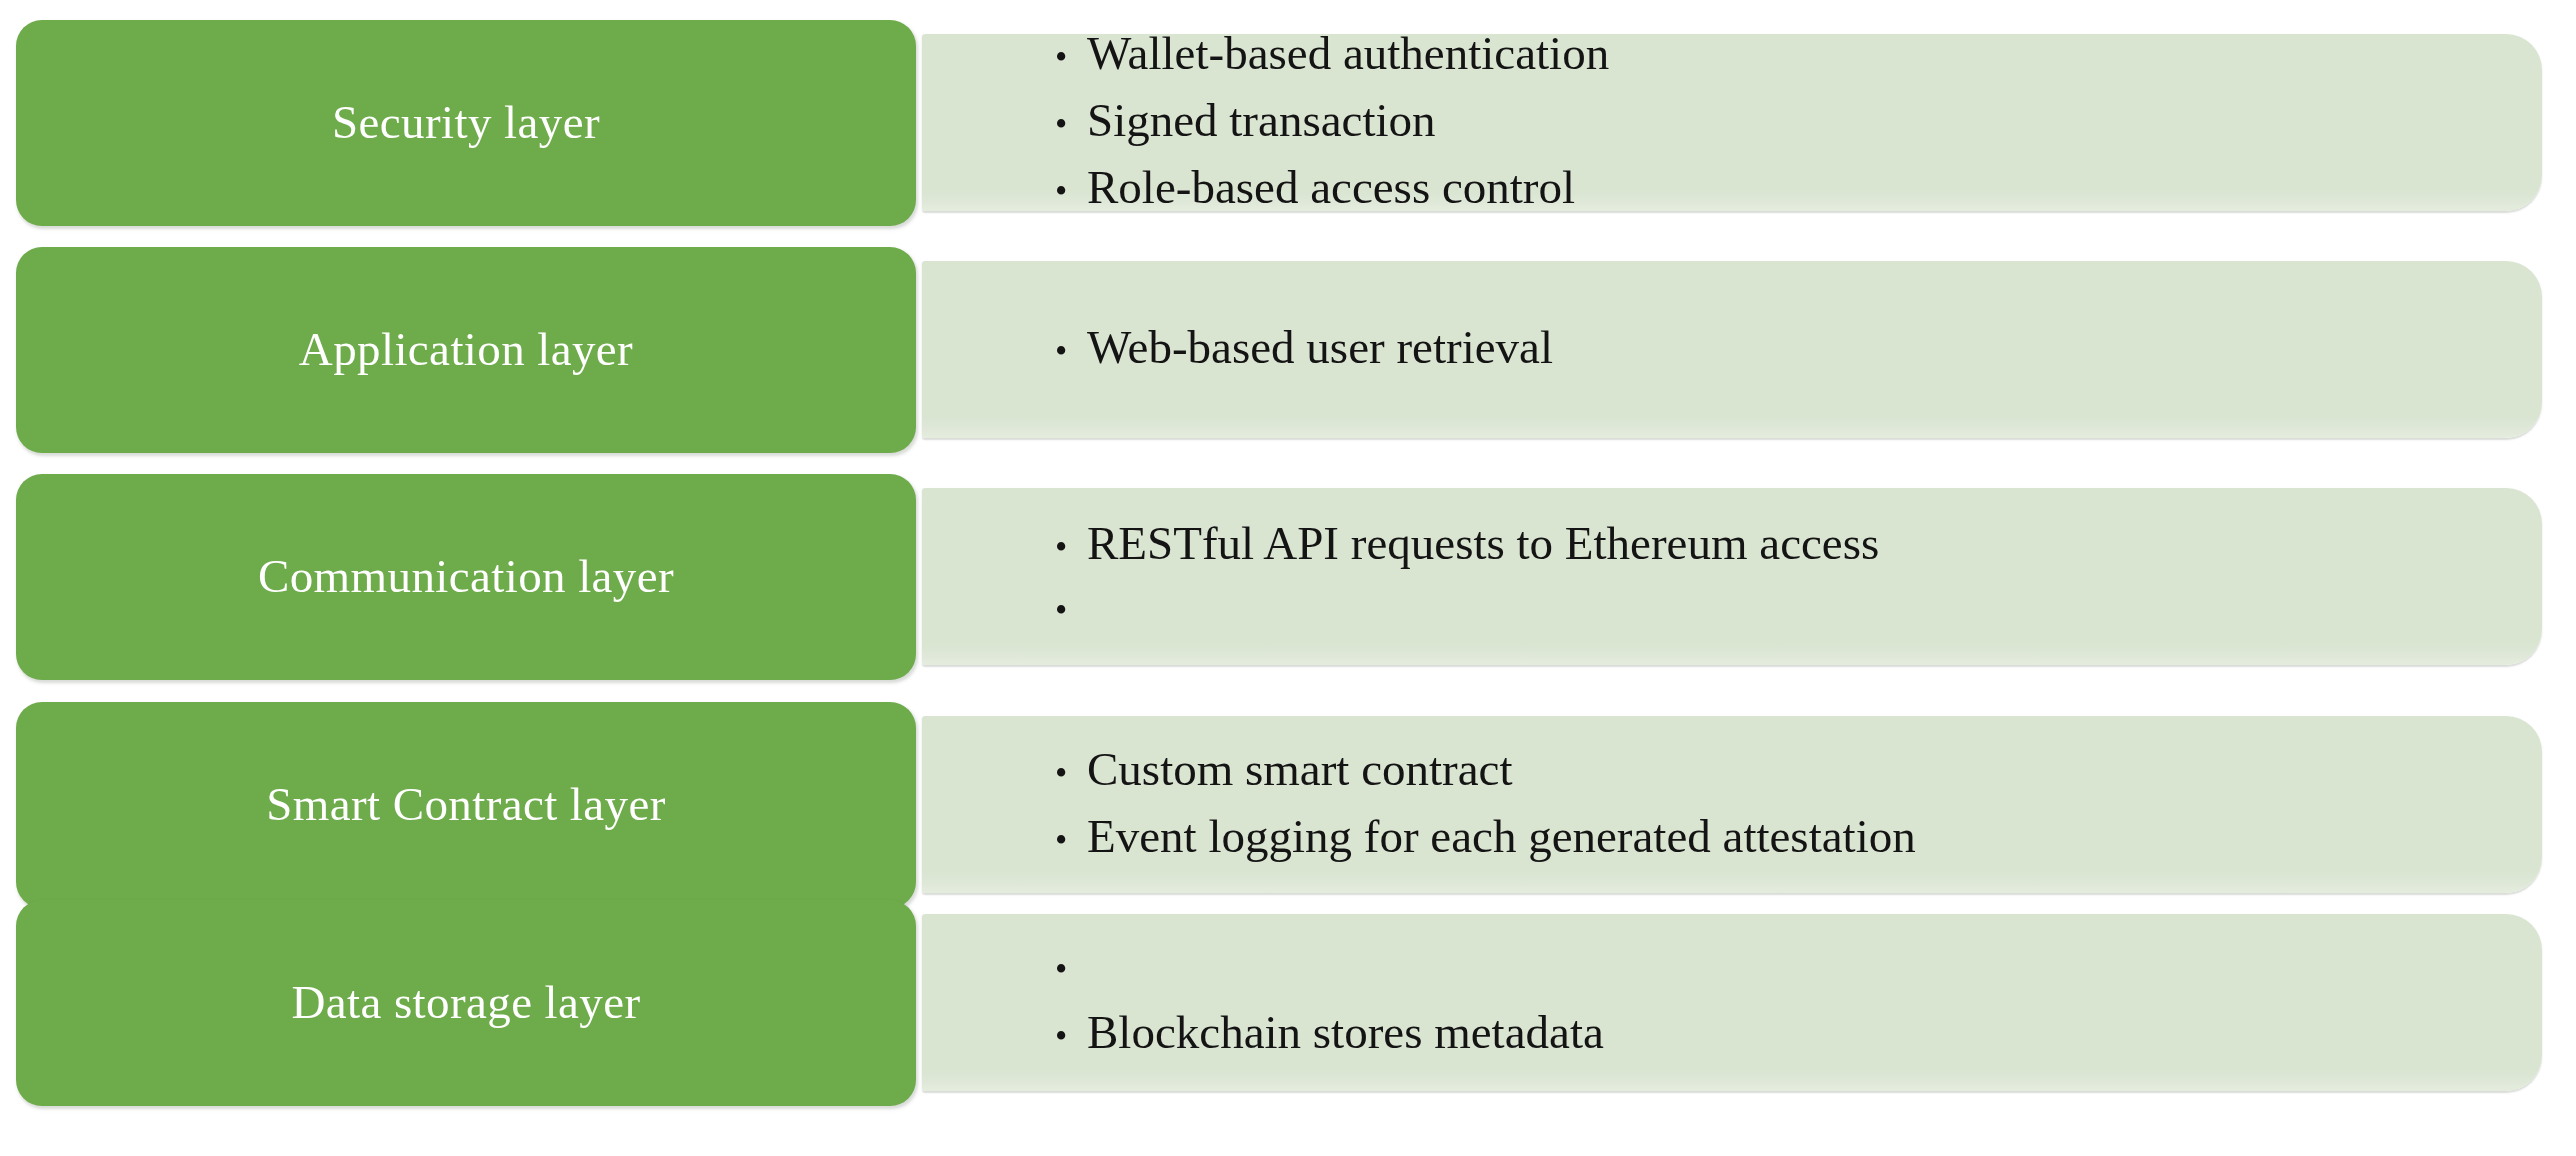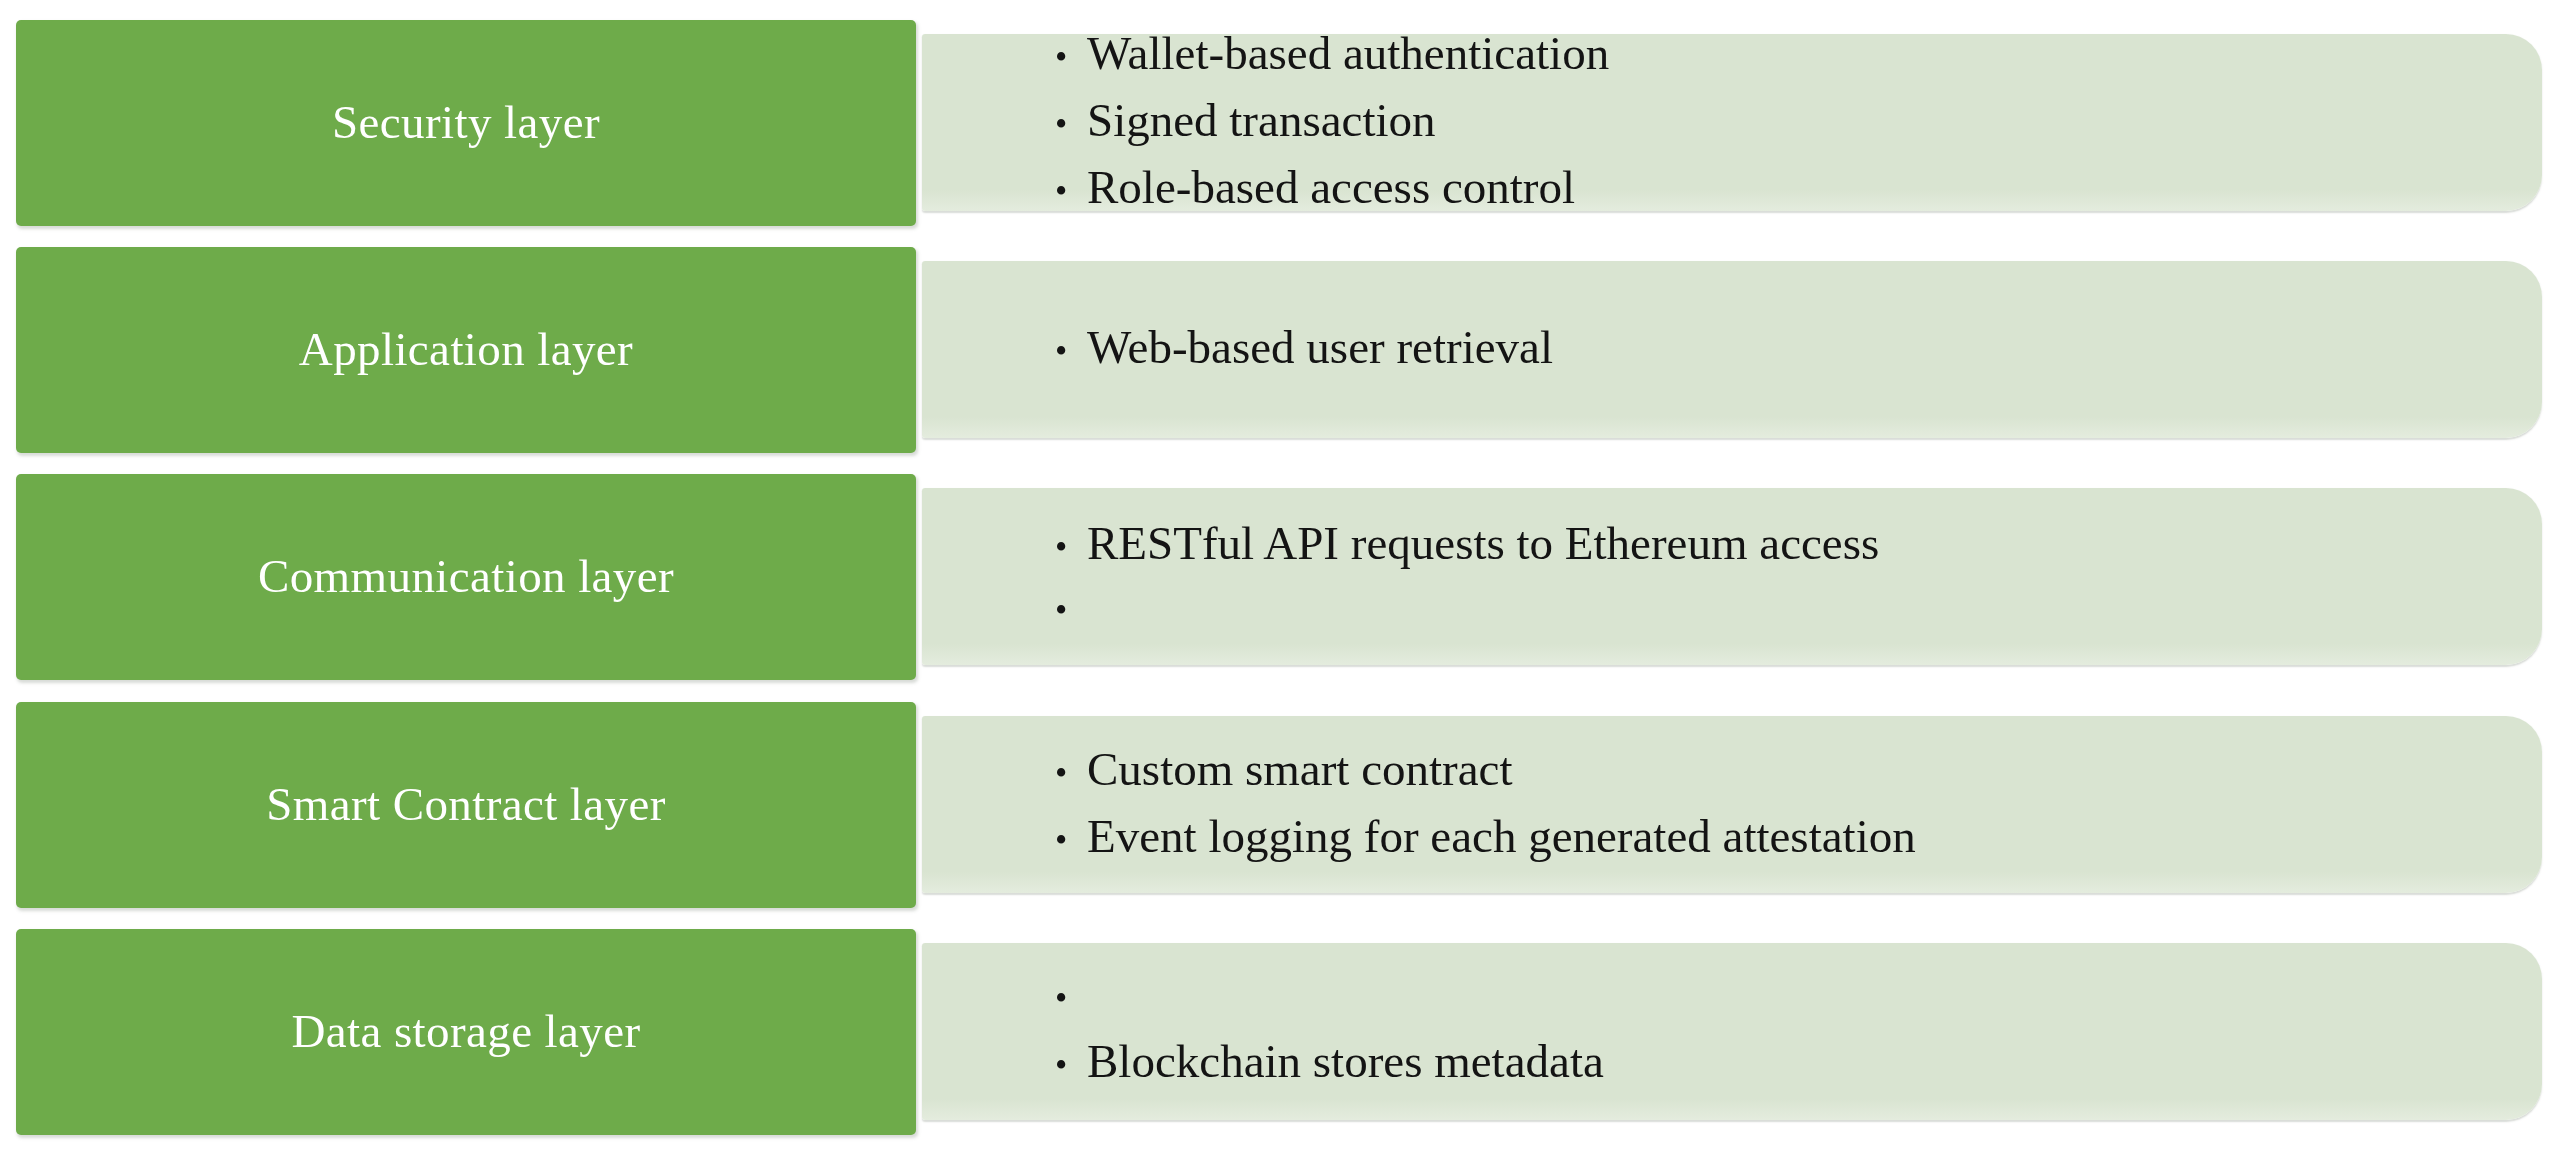--- a/index.html
+++ b/index.html
@@ -26,21 +26,21 @@
     width: 2576px;
     height: 206px;
   }
   .layer-box {
     position: absolute;
     left: 16px;
     top: 0;
     width: 900px;
     height: 206px;
     background: var(--layer-green, #6EAB4A);
-    border-radius: 5px;
+    border-radius: 26px;
     display: flex;
     align-items: center;
     justify-content: center;
     box-shadow: 1.6px 2.4px 3.2px rgba(100,110,95,0.25);
   }
   .layer-label {
     color: var(--label-text, #FFFFFF);
     font-size: 47px;
     line-height: 1.1;
     letter-spacing: 0.4px;
@@ -155,21 +155,21 @@
   </li>
 
   <li class="bullet-item">
     <span class="bullet-dot">•</span>
     <span class="bullet-text">Event logging for each generated attestation</span>
   </li>
 </ul>
     </div>
   </div>
 
-  <div class="row" style="top: 929px;">
+  <div class="row" style="top: 900px;">
     <div class="layer-box">
       <span class="layer-label">Data storage layer</span>
     </div>
     <div class="detail-box">
       <ul class="bullet-list">
   <li class="bullet-item">
     <span class="bullet-dot">•</span>
   </li>
 
   <li class="bullet-item">

